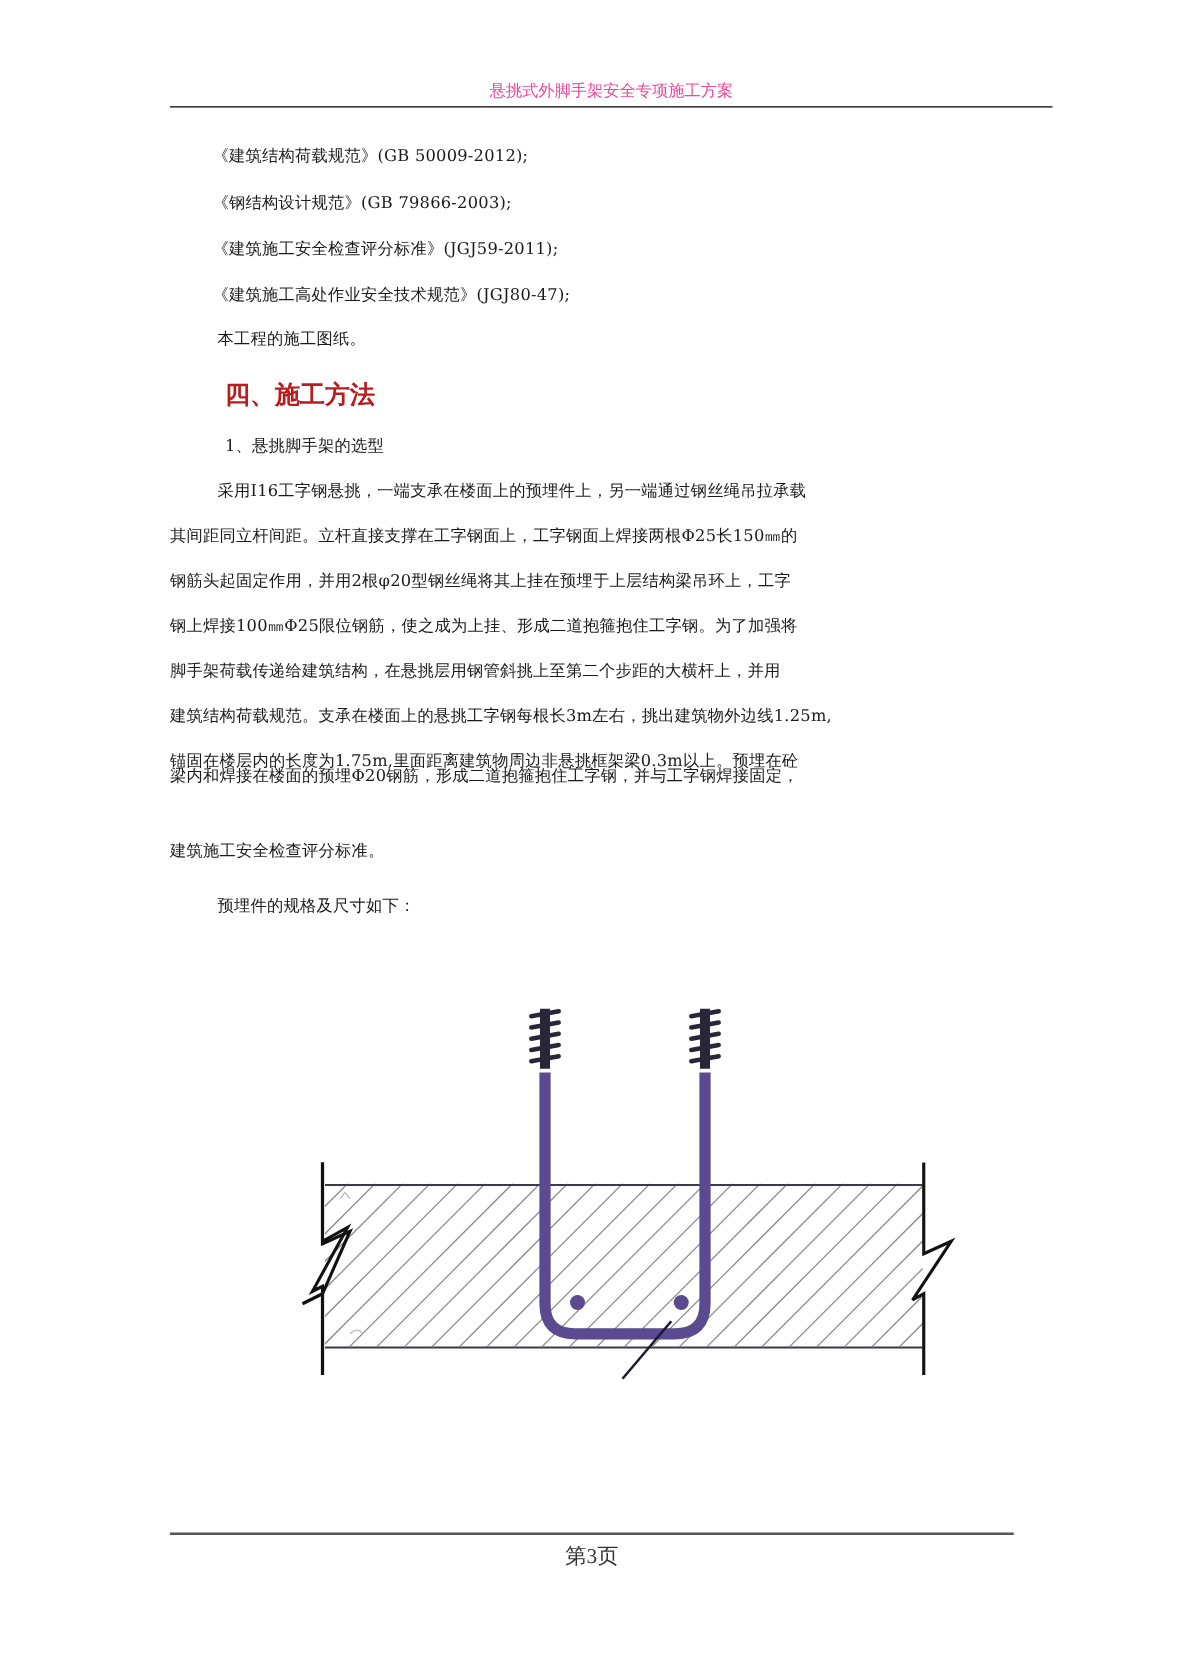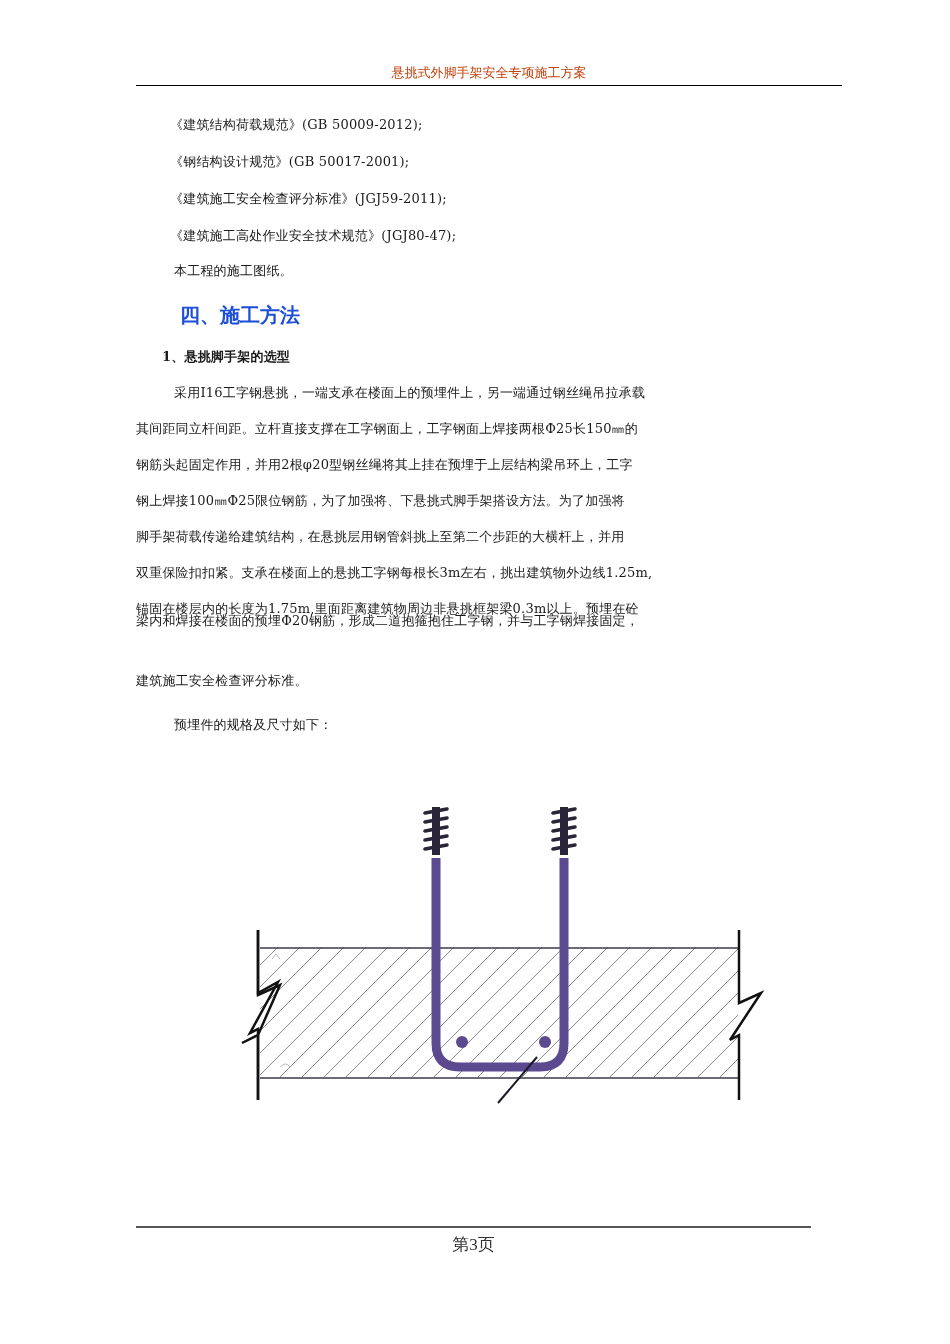--- a/index.html
+++ b/index.html
@@ -3,37 +3,37 @@
 <meta charset="utf-8">
 <style>
   html, body { margin: 0; padding: 0; background: #ffffff; }
   body {
     width: 950px; height: 1344px; position: relative; overflow: hidden;
     font-family: "DejaVu Serif", "Liberation Serif", serif;
     color: #1a1a1a;
   }
   .page-header {
     position: absolute; left: 136px; top: 64px; width: 706px;
-    text-align: center; font-size: 13px; color: #c2410c;
+    text-align: center; font-size: 13px; color: #ec4899;
     font-family: "Liberation Serif", "DejaVu Serif", serif;
   }
   .header-rule {
     position: absolute; left: 136px; top: 85px; width: 706px; height: 0;
     border-top: 1.5px solid #000;
   }
   .line {
     position: absolute; left: 136px; width: 706px;
     font-size: 13px; white-space: nowrap; letter-spacing: 0.2px;
   }
   .ref { left: 170px; }
   .heading {
     position: absolute; left: 180px; font-size: 20px; font-weight: bold;
-    font-family: "DejaVu Sans", "Liberation Sans", sans-serif; color: #1d4ed8;
+    font-family: "DejaVu Sans", "Liberation Sans", sans-serif; color: #b91c1c;
   }
-  .sub { left: 162px; font-weight: bold; }
+  .sub { left: 180px; }
   .indent { left: 174px; }
   .figure {
     position: absolute; left: 240px; top: 795px; width: 540px; height: 315px;
   }
   .footer-rule {
     position: absolute; left: 136px; top: 1226px; width: 675px; height: 0;
     border-top: 2px solid #555;
   }
   .page-number {
     position: absolute; left: 136px; top: 1233px; width: 675px;
@@ -41,34 +41,34 @@
     font-family: "Liberation Serif", "DejaVu Serif", serif;
   }
 </style>
 </head>
 <body>
 
 <div class="page-header">悬挑式外脚手架安全专项施工方案</div>
 <div class="header-rule"></div>
 
 <div class="line ref" style="top:116px">《建筑结构荷载规范》(GB 50009-2012);</div>
-<div class="line ref" style="top:153px">《钢结构设计规范》(GB 50017-2001);</div>
+<div class="line ref" style="top:153px">《钢结构设计规范》(GB 79866-2003);</div>
 <div class="line ref" style="top:190px">《建筑施工安全检查评分标准》(JGJ59-2011);</div>
 <div class="line ref" style="top:227px">《建筑施工高处作业安全技术规范》(JGJ80-47);</div>
 <div class="line" style="top:262px; left:174px">本工程的施工图纸。</div>
 
 <div class="heading" style="top:302px">四、施工方法</div>
 <div class="line sub" style="top:348px">1、悬挑脚手架的选型</div>
 
 <div class="line indent" style="top:384px; width:668px">采用I16工字钢悬挑，一端支承在楼面上的预埋件上，另一端通过钢丝绳吊拉承载</div>
 <div class="line" style="top:420px">其间距同立杆间距。立杆直接支撑在工字钢面上，工字钢面上焊接两根Φ25长150㎜的</div>
 <div class="line" style="top:456px">钢筋头起固定作用，并用2根φ20型钢丝绳将其上挂在预埋于上层结构梁吊环上，工字</div>
-<div class="line" style="top:492px">钢上焊接100㎜Φ25限位钢筋，为了加强将、下悬挑式脚手架搭设方法。为了加强将</div>
+<div class="line" style="top:492px">钢上焊接100㎜Φ25限位钢筋，使之成为上挂、形成二道抱箍抱住工字钢。为了加强将</div>
 <div class="line" style="top:528px">脚手架荷载传递给建筑结构，在悬挑层用钢管斜挑上至第二个步距的大横杆上，并用</div>
-<div class="line" style="top:564px">双重保险扣扣紧。支承在楼面上的悬挑工字钢每根长3m左右，挑出建筑物外边线1.25m,</div>
+<div class="line" style="top:564px">建筑结构荷载规范。支承在楼面上的悬挑工字钢每根长3m左右，挑出建筑物外边线1.25m,</div>
 <div class="line" style="top:600px">锚固在楼层内的长度为1.75m,里面距离建筑物周边非悬挑框架梁0.3m以上。预埋在砼</div>
 <div class="line" style="top:612px">梁内和焊接在楼面的预埋Φ20钢筋，形成二道抱箍抱住工字钢，并与工字钢焊接固定，</div>
 <div class="line" style="top:672px">建筑施工安全检查评分标准。</div>
 
 <div class="line indent" style="top:716px">预埋件的规格及尺寸如下：</div>
 
 <div class="figure">
   <svg width="540" height="315" viewBox="0 0 540 315" xmlns="http://www.w3.org/2000/svg">
     <defs>
       <clipPath id="slabClip">

